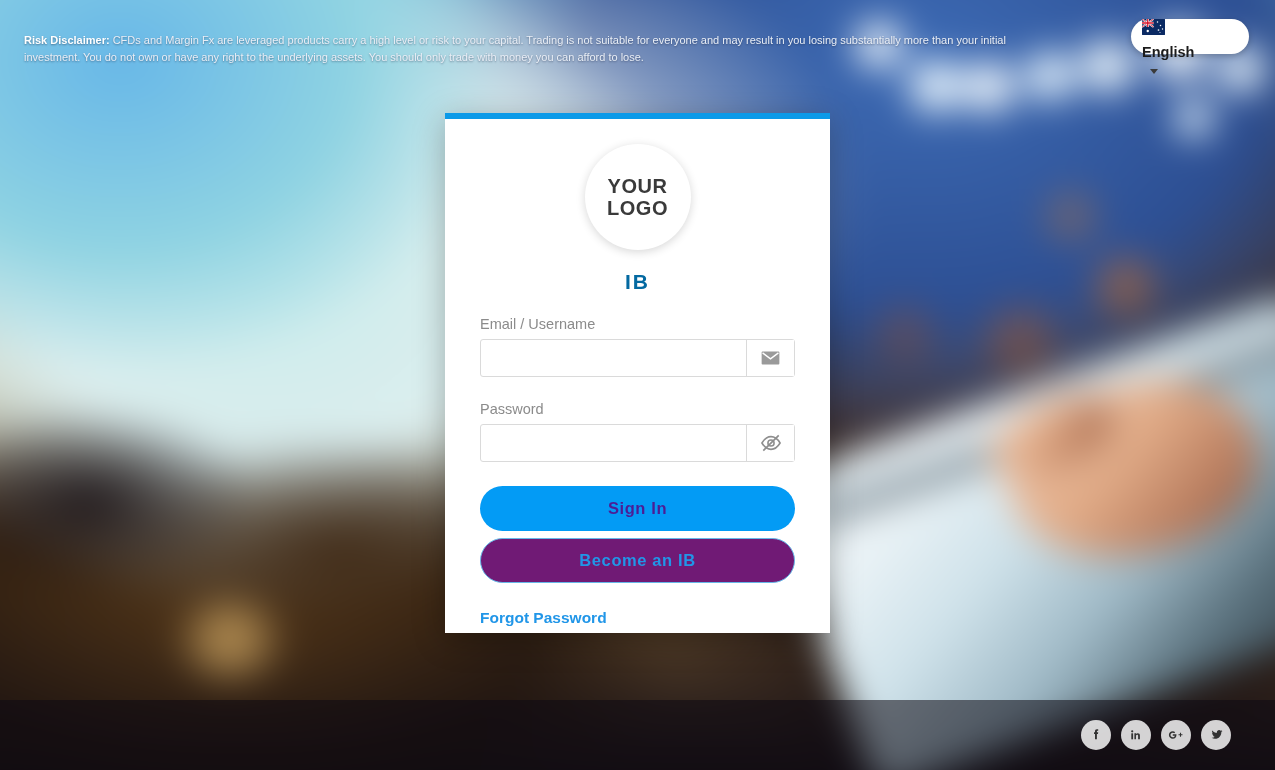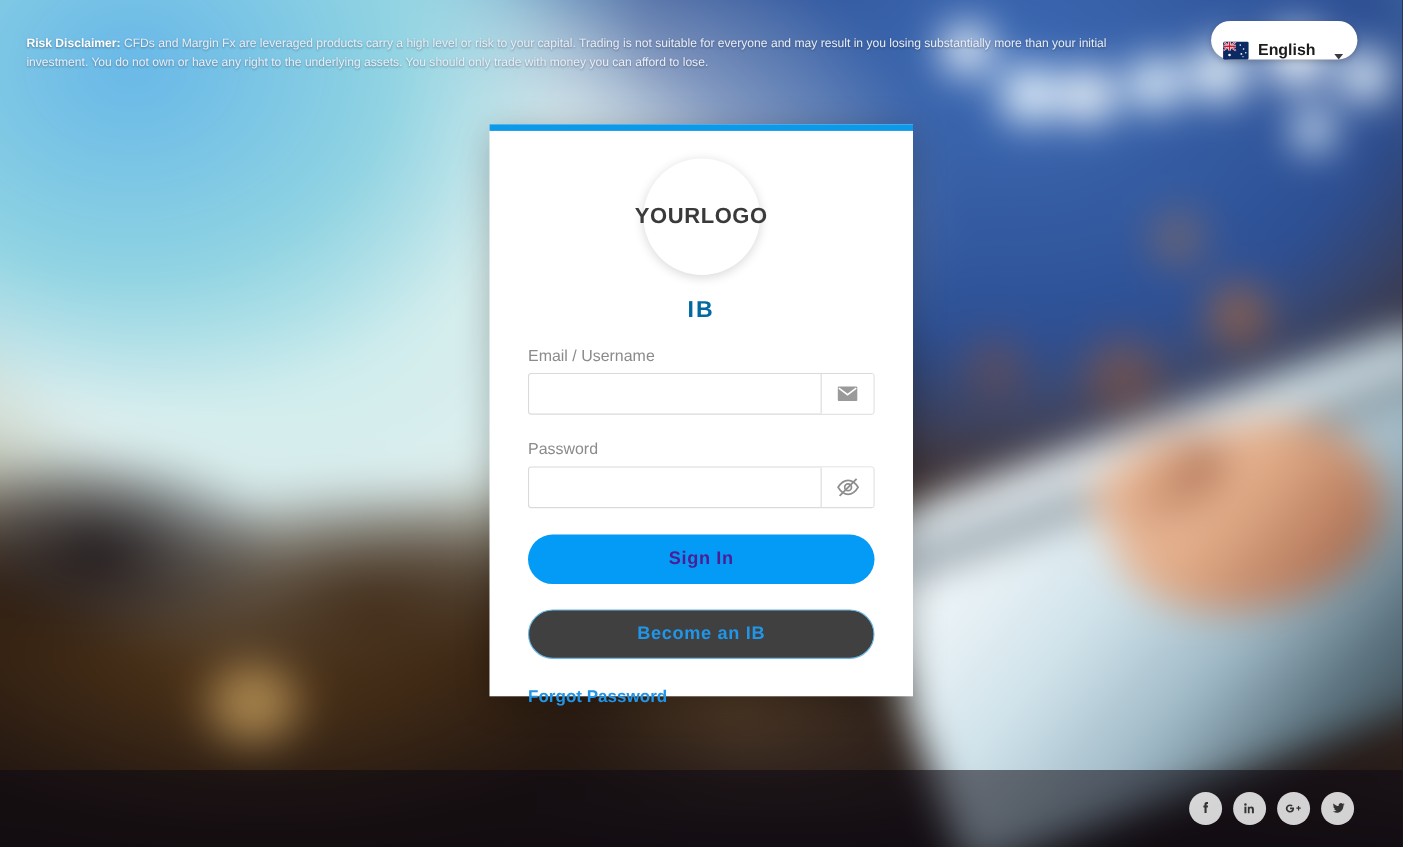--- a/index.html
+++ b/index.html
@@ -77,27 +77,27 @@
     position:absolute; left:24px; top:32px; width:1000px;
     font-size:11px; line-height:1.55;
     color:#e9eef6;
     text-shadow:0 1px 2px rgba(20,30,60,.45);
     z-index:5;
   }
   #disclaimer b { color:#ffffff; font-weight:bold; }
 
   
   #lang {
-    position:absolute; right:41px; top:19px;
+    position:absolute; right:26px; top:19px;
     height:35px; min-width:118px;
     background:#fff; border-radius:18px;
-    display:flex; align-items:flex-end; gap:9px;
+    display:flex; align-items:flex-start; gap:9px;
     padding:0 13px 0 11px;
     box-shadow:0 2px 6px rgba(0,0,0,.22);
-    cursor:pointer; z-index:6;
+    cursor:pointer; z-index:6;flex-direction:column;
   }
   #lang .flag {
     width:23px; height:16px; position:relative; flex:none;
     background:#0b2a63; border-radius:1px; overflow:hidden;
   }
   #lang .lang-label { font-size:14.5px; font-weight:bold; color:#1c1c1c; }
   #lang .caret {
     margin-left:8px; width:0; height:0;
     border-left:4.5px solid transparent; border-right:4.5px solid transparent;
     border-top:5.5px solid #3b3b3b;
@@ -111,21 +111,21 @@
     box-shadow:0 6px 30px rgba(0,0,0,.28);
     z-index:5;
   }
   #card .accent { height:6px; background:#0c9ae8; }
   #card .body { padding:0 35px; }
 
   #logo {
     width:106px; height:106px; margin:25px auto 0;
     border-radius:50%; background:#fff;
     box-shadow:0 2px 10px rgba(0,0,0,.16);
-    display:flex; flex-direction:row; align-items:center; justify-content:center;
+    display:flex; flex-direction:column; align-items:center; justify-content:center;
     line-height:1.12;
   }
   #logo span { font-size:20px; font-weight:bold; color:#3a3a3a; letter-spacing:.5px; }
 
   #card-title {
     text-align:center; font-size:21px; font-weight:bold;
     color:#0369a1; letter-spacing:2px; margin:20px 0 22px;
   }
 
   .field { margin-bottom:24px; }
@@ -143,21 +143,21 @@
 
   .btn {
     display:block; width:100%; height:45px; border-radius:23px;
     font-size:16.5px; font-weight:bold; letter-spacing:.6px;
     cursor:pointer; font-family:"Liberation Sans", sans-serif;
   }
   #btn-signin {
     background:#039bf5; color:#4c1d95; border:none; margin-top:17px;
   }
   #btn-become {
-    background:#404040; color:#2196e8; border:1px solid #67b8e8; margin-top:23px;
+    background:#701a75; color:#2196e8; border:1px solid #67b8e8; margin-top:7px;
   }
   #forgot {
     display:inline-block; margin-top:26px;
     font-size:15.5px; font-weight:bold; color:#2196e8;
     text-decoration:none; cursor:pointer;
   }
 
   
   #footer {
     position:absolute; left:0; right:0; bottom:0; height:70px;

